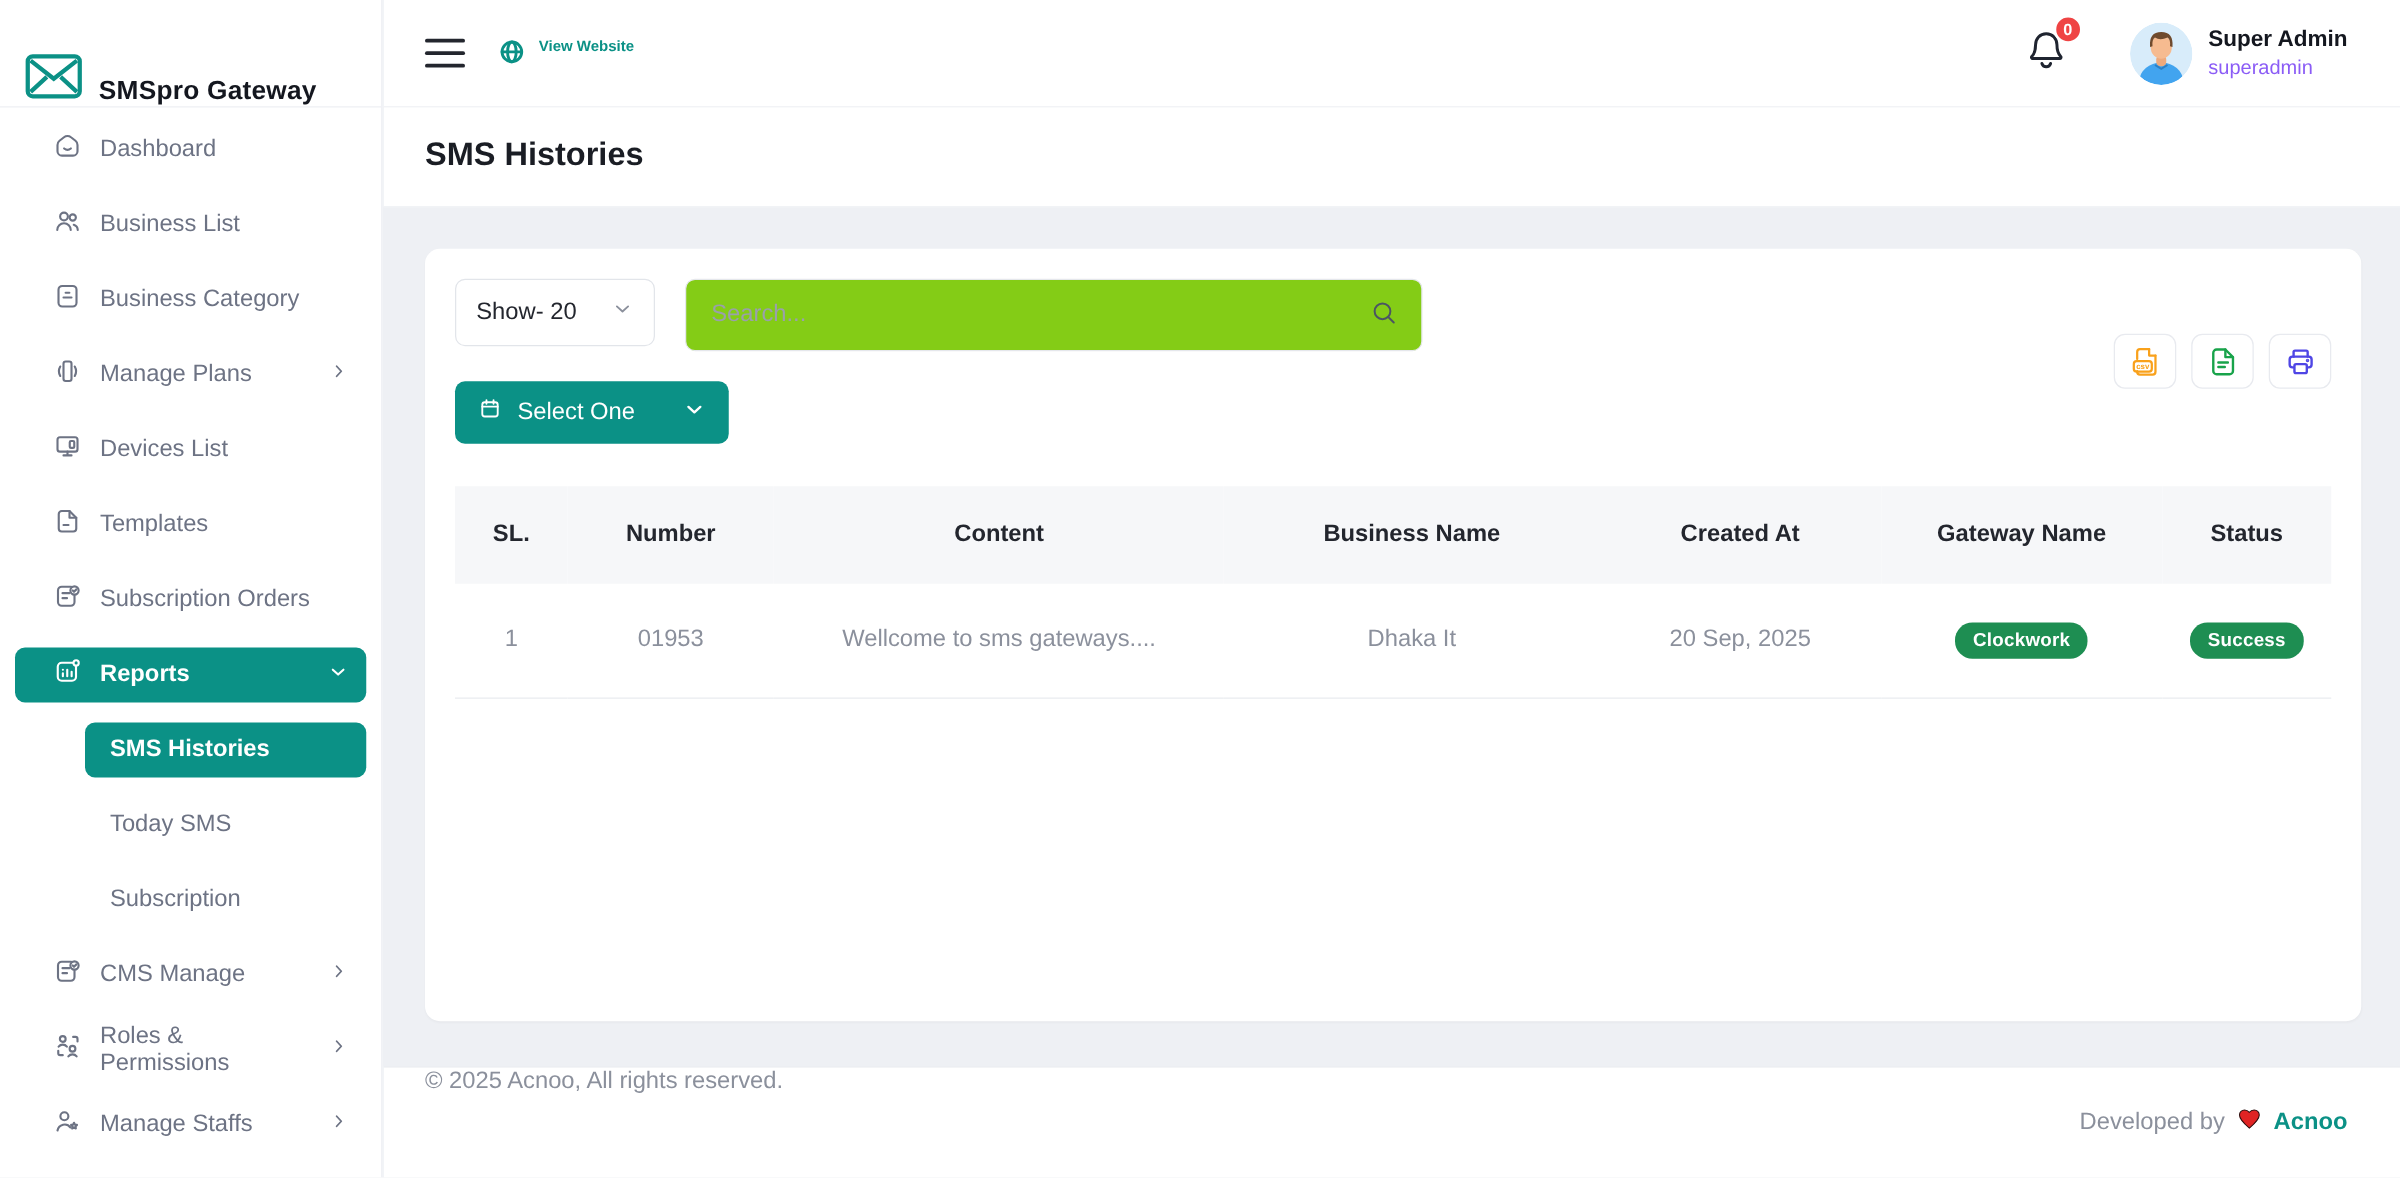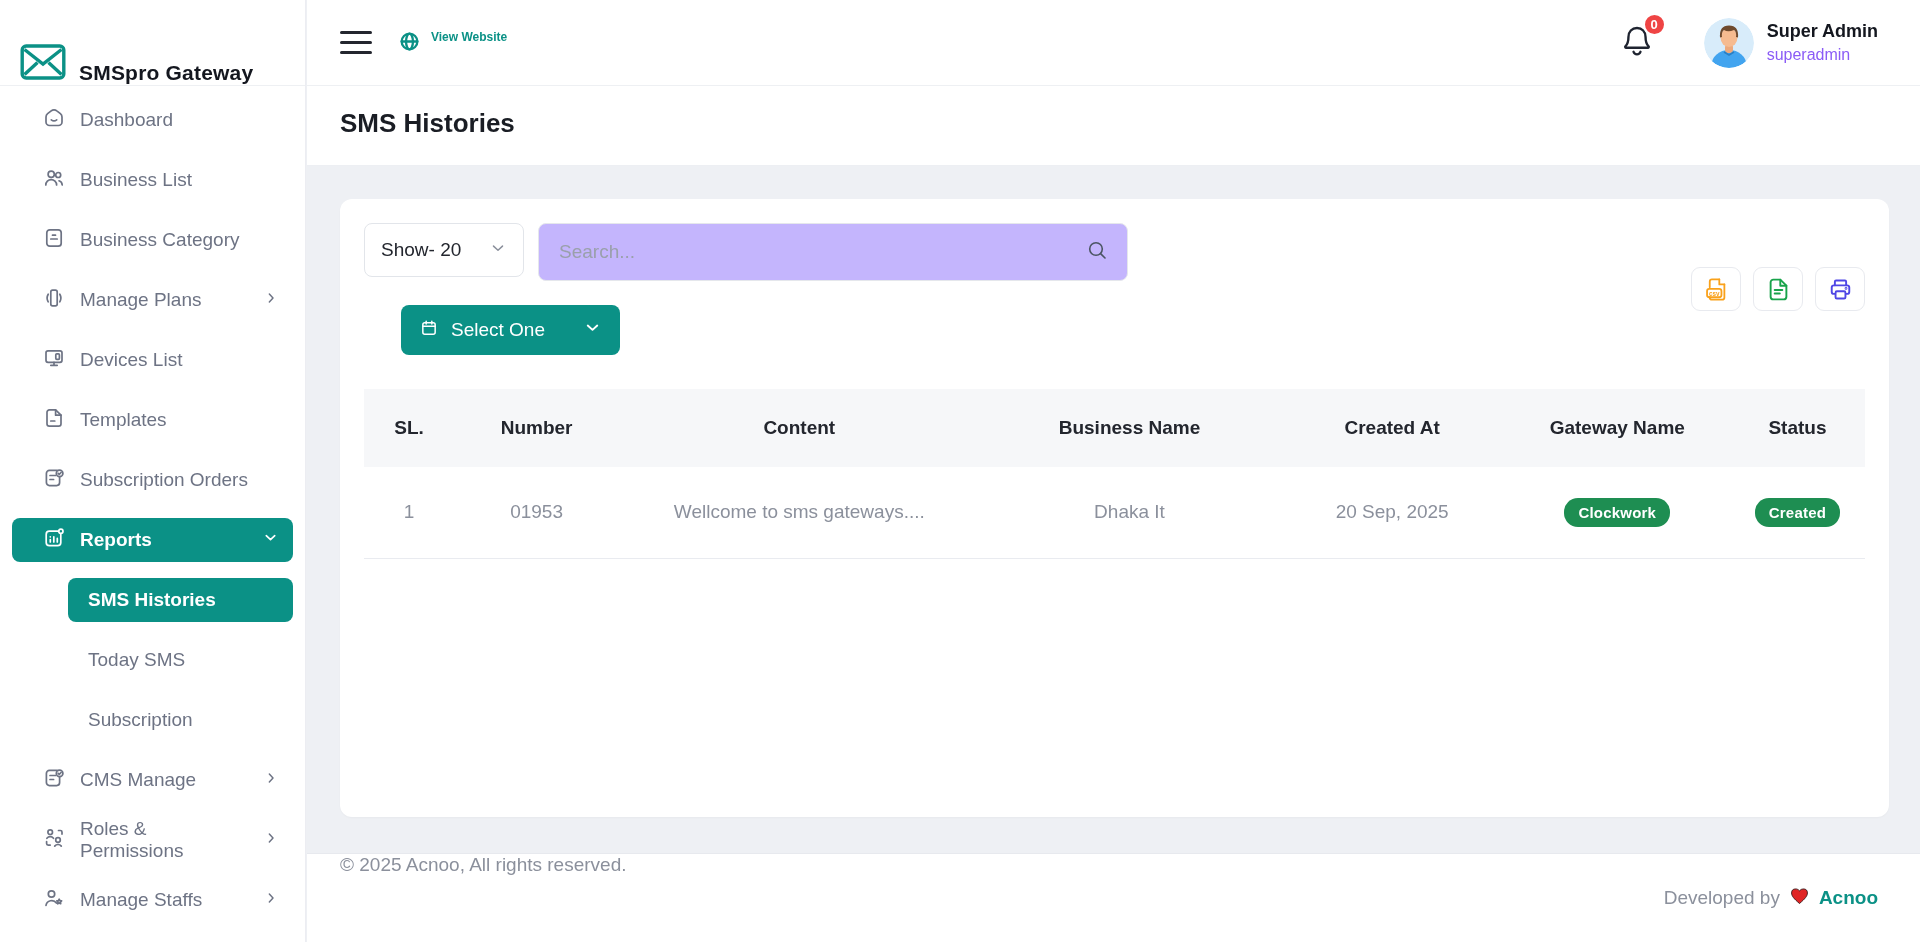--- a/index.html
+++ b/index.html
@@ -66,36 +66,36 @@
     padding:24px; box-shadow:0 1px 2px rgba(16,24,40,.03);
   }
   .filter-row { display:flex; align-items:flex-start; }
   .show-select {
     width:160px; height:54px; border:1px solid #e2e5ea; border-radius:8px;
     display:flex; align-items:center; justify-content:space-between;
     padding:0 16px; font-size:19px; color:#23262e; cursor:pointer; background:#fff;
   }
   .search-box {
     width:590px; height:58px; border:1px solid #e5e7ec; border-radius:8px;
-    display:flex; align-items:center; margin-left:14px; padding:0 18px 0 20px; background:#c4b5fd;
+    display:flex; align-items:center; margin-left:24px; padding:0 18px 0 20px; background:#84cc16;
   }
   .search-box input {
     border:none; outline:none; flex:1; font-size:19px; color:#374151;
     font-family:inherit; background:transparent;
   }
   .search-box input::placeholder { color:#9aa0ab; }
   .export-group { position:absolute; top:68px; right:24px; display:flex; gap:12px; }
   .export-btn {
     width:50px; height:44px; border:1px solid #e8eaef; border-radius:9px;
     background:#fff; display:flex; align-items:center; justify-content:center; cursor:pointer;
   }
   .select-one-btn {
     margin-top:24px; height:50px; background:#0b9186; color:#fff; border:none;
     border-radius:8px; display:inline-flex; align-items:center; gap:12px;
-    padding:0 18px 0 18px; font-size:19px; font-family:inherit; cursor:pointer;margin-left:37px;
+    padding:0 18px 0 18px; font-size:19px; font-family:inherit; cursor:pointer;
   }
   .select-one-btn .chev { margin-left:26px; }
   
   table { width:100%; border-collapse:collapse; margin-top:34px; table-layout:fixed; }
   thead tr { background:#f6f7f9; height:78px; }
   th { font-size:19px; font-weight:700; color:#23262e; text-align:center; }
   tbody tr { height:91px; border-bottom:1px solid #e9ebf0; }
   td { font-size:19px; color:#8b909c; text-align:center; }
   .c-sl{width:6%} .c-num{width:11%} .c-content{width:24%} .c-bus{width:20%}
   .c-created{width:15%} .c-gw{width:15%} .c-status{width:9%}
@@ -371,21 +371,21 @@
           </tr>
         </thead>
         <tbody>
           <tr>
             <td>1</td>
             <td>01953</td>
             <td>Wellcome to sms gateways....</td>
             <td>Dhaka It</td>
             <td>20 Sep, 2025</td>
             <td><span class="badge">Clockwork</span></td>
-            <td><span class="badge">Created</span></td>
+            <td><span class="badge">Success</span></td>
           </tr>
         </tbody>
       </table>
     </div>
   </div>
 
   <div class="footer">
     <span>© 2025 Acnoo, All rights reserved.</span>
     <span class="dev-right">
       <span>Developed by</span>

